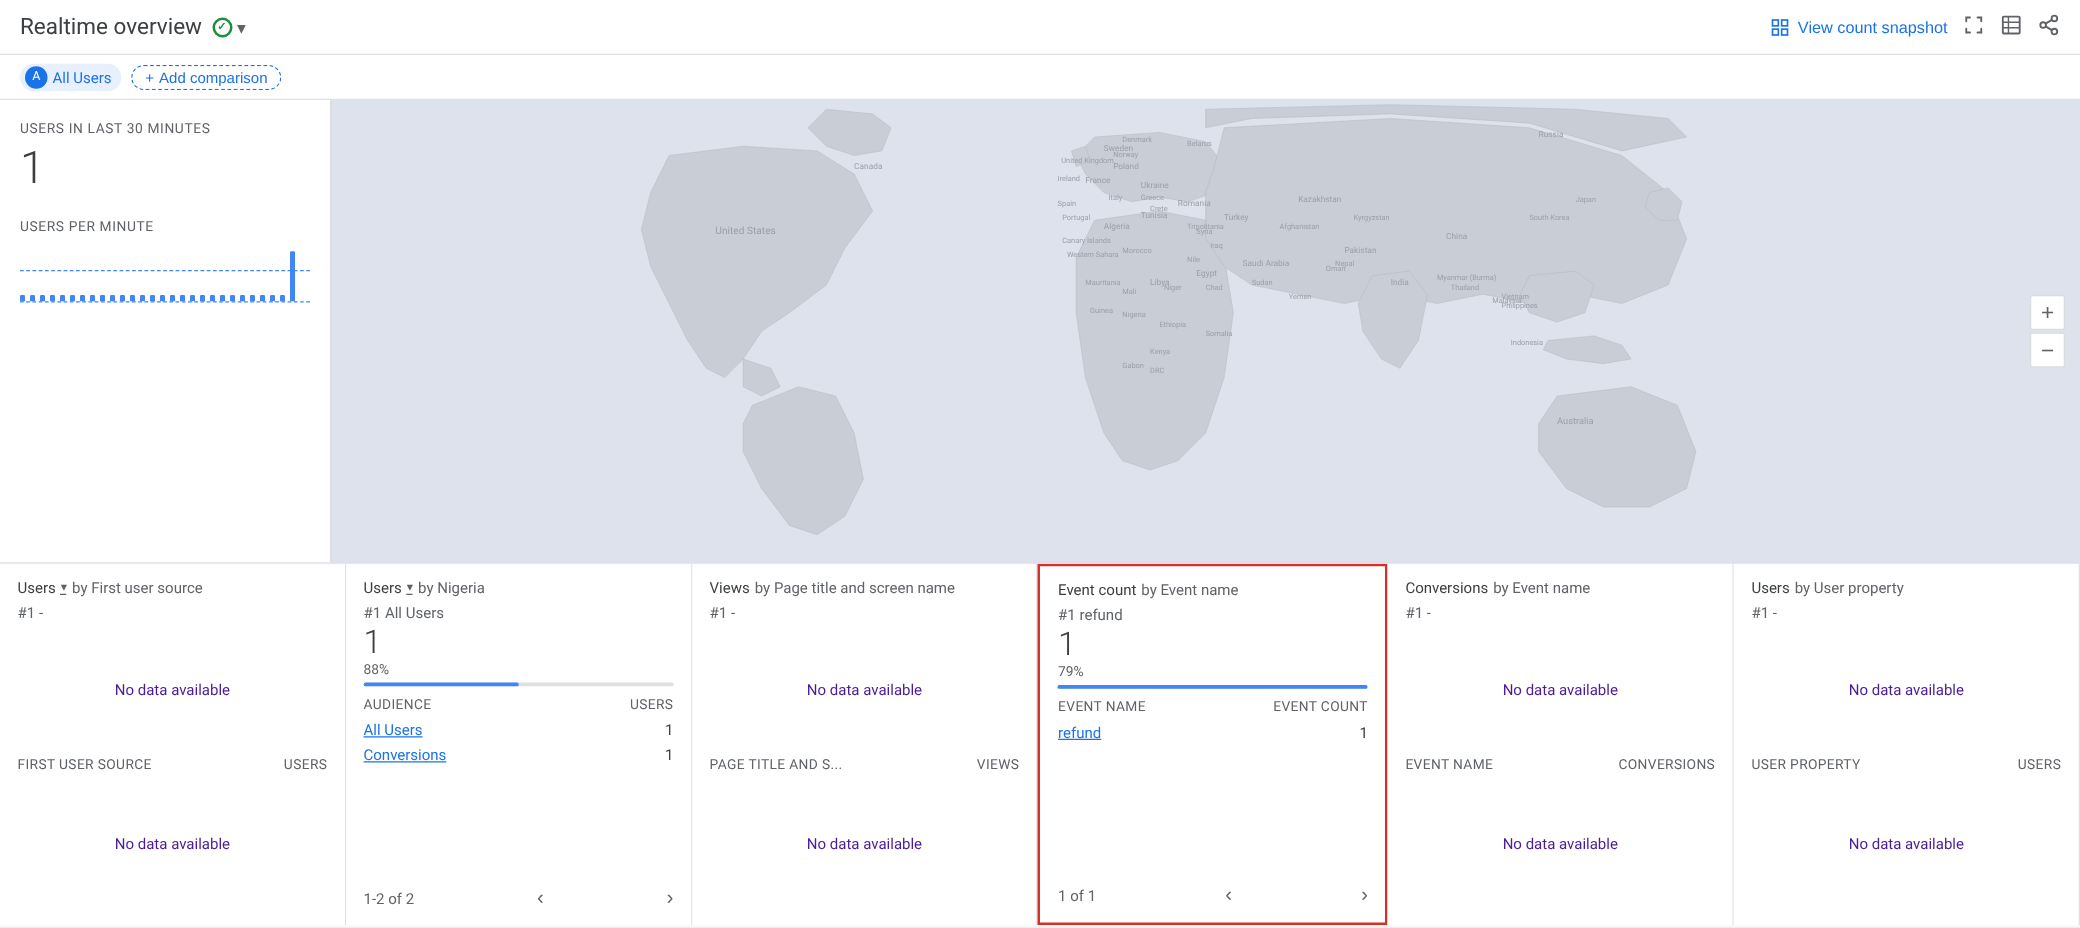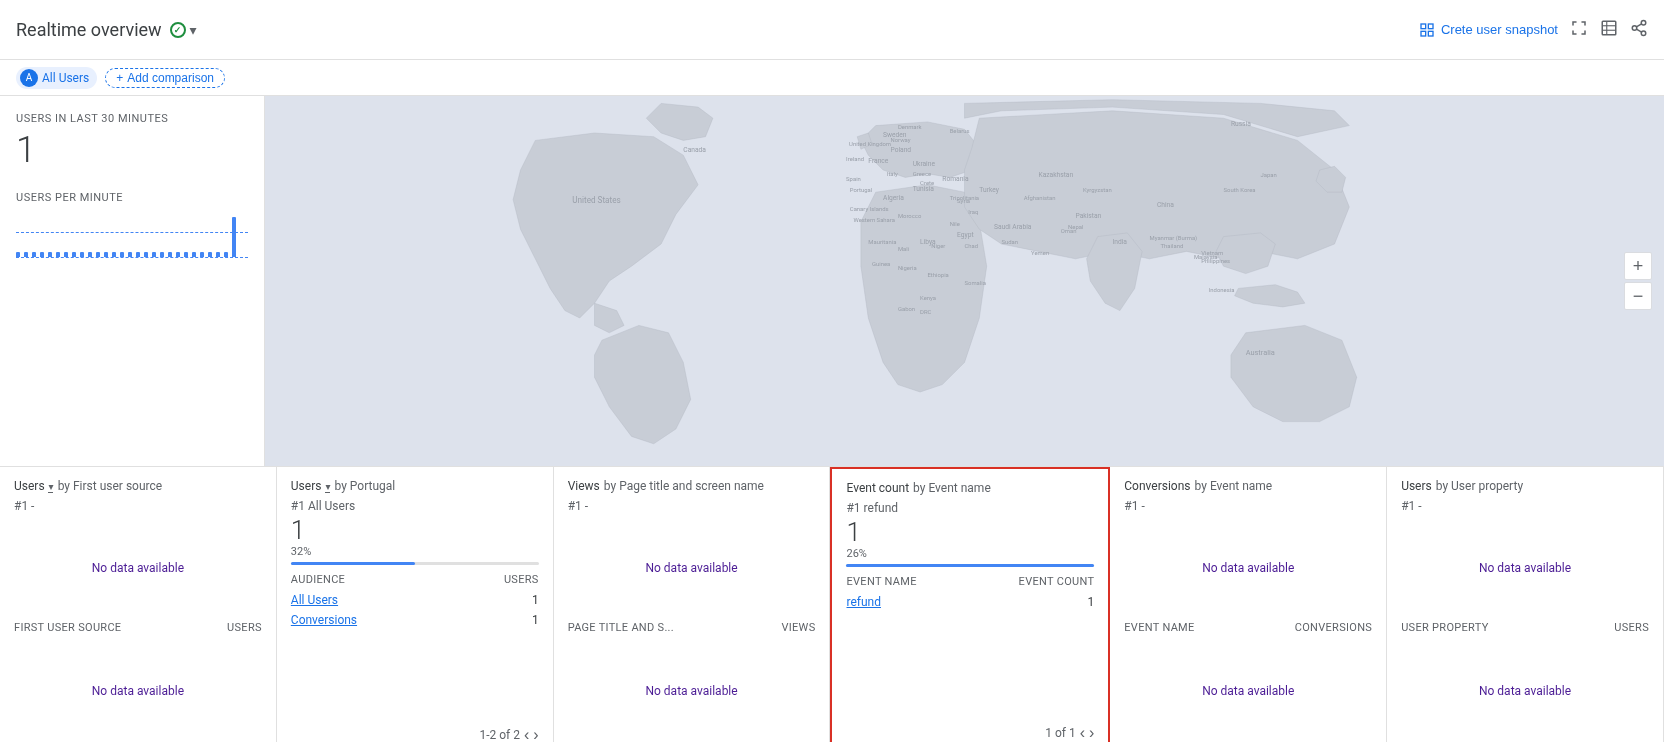--- a/index.html
+++ b/index.html
@@ -6,21 +6,21 @@
     body { font-family: 'Google Sans', Roboto, Arial, sans-serif; background: #f8f9fa; color: #3c4043; font-size: 13px; overflow: hidden; }
 
     
     .header {
       display: flex;
       align-items: center;
       justify-content: space-between;
       padding: 8px 16px;
       background: #fff;
       border-bottom: 1px solid #e0e0e0;
-      height: 60px;
+      height: 44px;
     }
     .header-left { display: flex; align-items: center; gap: 8px; }
     .header-title { font-size: 18px; font-weight: 400; color: #3c4043; }
     .header-status { display: flex; align-items: center; gap: 4px; }
     .status-dot { width: 16px; height: 16px; border-radius: 50%; border: 2px solid #1e8e3e; display: flex; align-items: center; justify-content: center; }
     .status-dot::after { content: '✓'; font-size: 9px; color: #1e8e3e; font-weight: bold; }
     .header-right { display: flex; align-items: center; gap: 12px; }
     .view-snapshot-btn { display: flex; align-items: center; gap: 6px; font-size: 13px; color: #1a73e8; cursor: pointer; border: none; background: none; }
 
     
@@ -113,21 +113,21 @@
     .card-rank { font-size: 12px; color: #5f6368; margin-bottom: 2px; }
     .card-big-value { font-size: 26px; font-weight: 300; color: #3c4043; }
     .card-pct { font-size: 11px; color: #5f6368; margin-bottom: 4px; }
     .progress-bar-container { height: 3px; background: #e0e0e0; border-radius: 2px; margin-bottom: 8px; }
     .progress-bar-fill { height: 3px; background: #4285f4; border-radius: 2px; }
     .no-data { font-size: 12px; color: #4c1d95; text-align: center; margin: auto; padding: 8px 0; }
     .table-header { display: flex; justify-content: space-between; font-size: 11px; color: #5f6368; text-transform: uppercase; letter-spacing: 0.3px; margin-bottom: 4px; }
     .table-row { display: flex; justify-content: space-between; font-size: 12px; color: #3c4043; padding: 3px 0; }
     .table-row .name { color: #1a73e8; text-decoration: underline; cursor: pointer; }
     .table-row .val { color: #3c4043; }
-    .card-footer { margin-top: auto; display: flex; align-items: center; justify-content: flex-end; font-size: 12px; color: #5f6368; gap: 4px; }
+    .card-footer { margin-top: auto; display: flex; align-items: center; justify-content: space-between; font-size: 12px; color: #5f6368; gap: 4px; }
     .pagination-btn { background: none; border: none; cursor: pointer; color: #5f6368; font-size: 16px; }
 
     
     .donut-svg { transform: rotate(-90deg); }
 
     
     .vbar { position: absolute; bottom: 0; width: 4px; background: #4285f4; border-radius: 1px 1px 0 0; }
   </style>
 </head>
 <body>
@@ -141,21 +141,21 @@
     </div>
   </div>
   <div class="header-right">
     <button class="view-snapshot-btn">
       <svg width="16" height="16" viewBox="0 0 24 24" fill="none">
           <rect x="3" y="3" width="7" height="7" stroke="#1a73e8" stroke-width="2" fill="none"></rect>
           <rect x="14" y="3" width="7" height="7" stroke="#1a73e8" stroke-width="2" fill="none"></rect>
           <rect x="3" y="14" width="7" height="7" stroke="#1a73e8" stroke-width="2" fill="none"></rect>
           <rect x="14" y="14" width="7" height="7" stroke="#1a73e8" stroke-width="2" fill="none"></rect>
         </svg>
-      <span>Crete user snapshot</span>
+      <span>View count snapshot</span>
     </button>
     <button style="background:none;border:none;cursor:pointer;color:#5f6368;">
       <svg width="18" height="18" viewBox="0 0 24 24" fill="none">
           <path d="M4 8V4h4M20 8V4h-4M4 16v4h4M20 16v4h-4" stroke="#5f6368" stroke-width="2" stroke-linecap="round"></path>
         </svg>
     </button>
     <button style="background:none;border:none;cursor:pointer;color:#5f6368;">
       <svg width="18" height="18" viewBox="0 0 24 24" fill="none">
           <rect x="3" y="3" width="18" height="18" rx="1" stroke="#5f6368" stroke-width="2"></rect>
           <line x1="3" y1="9" x2="21" y2="9" stroke="#5f6368" stroke-width="1.5"></line>
@@ -348,25 +348,25 @@
       <div class="table-header">
         <span>FIRST USER SOURCE</span>
         <span>USERS</span>
       </div>
       <div class="no-data">No data available</div>
     </div>
     <div class="card">
       <div class="card-title">
         <span class="card-title-main">Users</span>
         <span style="font-size: 10px; color: rgb(95, 99, 104); cursor: pointer; text-decoration: underline dashed; text-underline-offset: 2px;"> ▾</span>
-        <span style="color: rgb(95, 99, 104);"> by Portugal</span>
+        <span style="color: rgb(95, 99, 104);"> by Nigeria</span>
       </div>
       <div class="card-rank">#1  All Users</div>
       <div class="card-big-value">1</div>
-      <div class="card-pct">32%</div>
+      <div class="card-pct">88%</div>
       <div class="progress-bar-container">
         <div class="progress-bar-fill" style="width: 50%;"></div>
       </div>
       <div class="table-header">
         <span>AUDIENCE</span>
         <span>USERS</span>
       </div>
       <div class="table-row">
         <span class="name">All Users</span>
         <span class="val">1</span>
@@ -394,21 +394,21 @@
       </div>
       <div class="no-data">No data available</div>
     </div>
     <div class="card highlighted">
       <div class="card-title">
         <span class="card-title-main">Event count</span>
         <span style="color: rgb(95, 99, 104);"> by Event name</span>
       </div>
       <div class="card-rank">#1  refund</div>
       <div class="card-big-value">1</div>
-      <div class="card-pct">26%</div>
+      <div class="card-pct">79%</div>
       <div class="progress-bar-container">
         <div class="progress-bar-fill" style="width: 100%;"></div>
       </div>
       <div class="table-header">
         <span>EVENT NAME</span>
         <span>EVENT COUNT</span>
       </div>
       <div class="table-row">
         <span class="name">refund</span>
         <span class="val">1</span>

